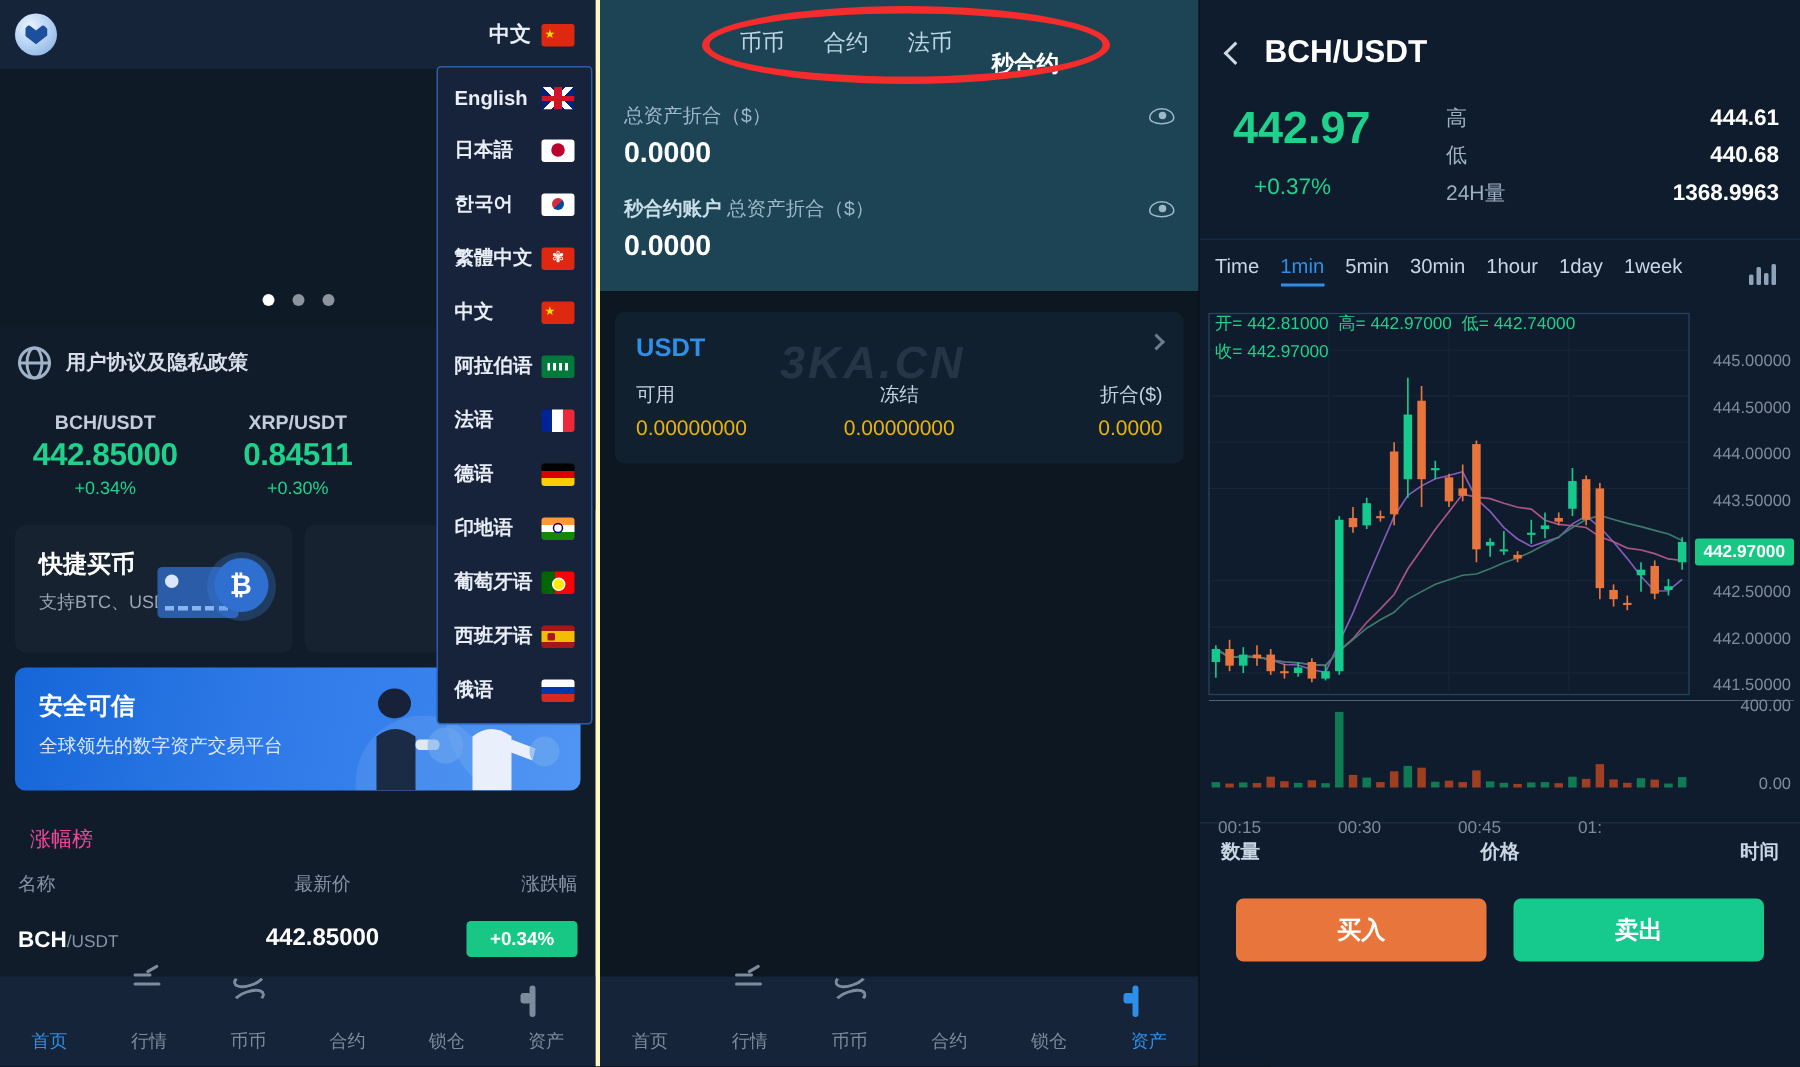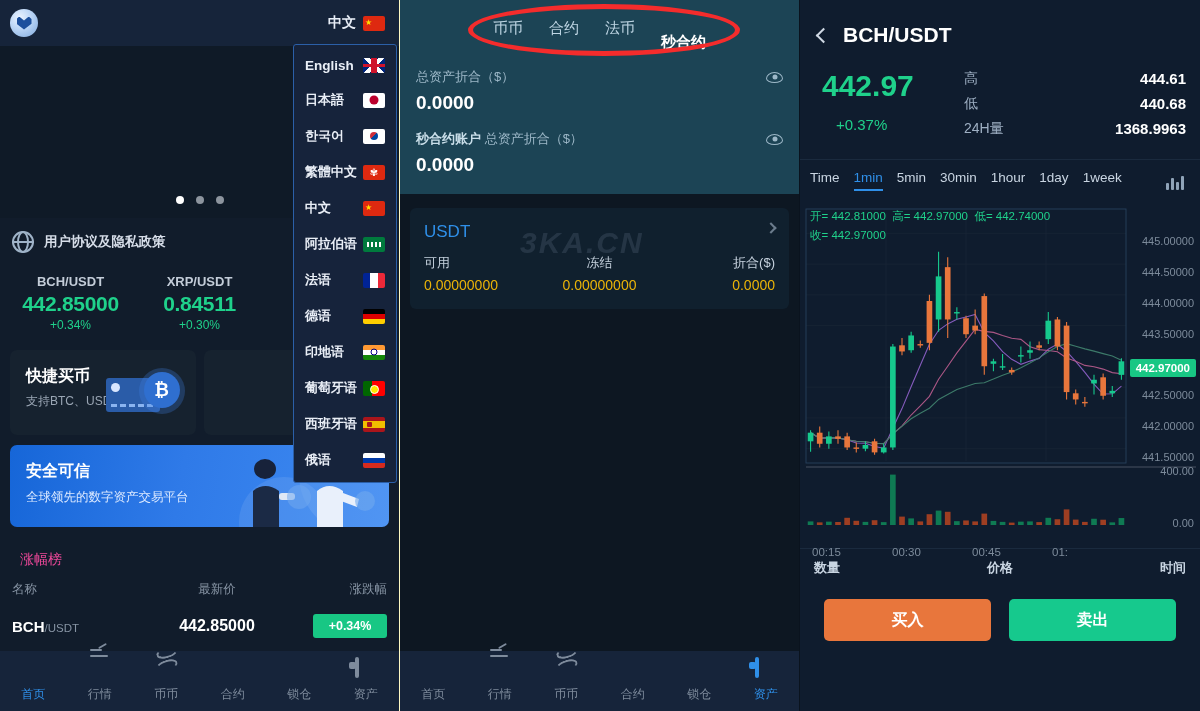--- a/index.html
+++ b/index.html
@@ -10,21 +10,21 @@
     overflow: hidden;
   }
   .screen { position: relative; width: 1200px; height: 711px; display: flex; }
 
   
   .panel-left {
     position: relative;
     width: 400px; height: 711px;
     background: #111c2b;
     overflow: hidden;
-    border-right: 1px solid #fef9c3;
+    border-right: 3px solid #fef9c3;
   }
   .lp-header {
     height: 46px; background: #16243a;
     display: flex; align-items: center; justify-content: space-between;
     padding: 0 14px 0 10px;
   }
   .logo-circle {
     width: 28px; height: 28px; border-radius: 50%;
     background: radial-gradient(circle at 35% 30%, #eaf3ff 0%, #b9d4f5 45%, #7fa9dd 100%);
     position: relative; display:flex; align-items:center; justify-content:center;
@@ -177,21 +177,21 @@
   .asset-block { padding:12px 16px 18px 16px; }
   .asset-row { display:flex; align-items:center; justify-content:space-between; }
   .asset-label { color:#9db8c8; font-size:13px; }
   .asset-label b { color:#c9dee9; font-weight:600; }
   .eye { width:17px; height:11px; border:1.6px solid #9db8c8; border-radius:50% 50% 50% 50% / 60% 60% 40% 40%; position:relative; }
   .eye::before { content:""; position:absolute; left:50%; top:50%; transform:translate(-50%,-50%); width:5px;height:5px;border-radius:50%;background:#9db8c8; }
   .asset-val { color:#ffffff; font-size:19px; font-weight:700; margin-top:6px; }
   .asset-gap { height:16px; }
 
   .coin-card { margin:14px 10px; background:#10202e; border-radius:6px; padding:14px 14px 16px 14px; position:relative; }
-  .coin-sym { color:#2f8fe8; font-size:17px; font-weight:400; }
+  .coin-sym { color:#2f8fe8; font-size:17px; font-weight:700; }
   .chev-r { position:absolute; right:14px; top:16px; width:8px;height:8px;border-right:2px solid #6c7c8d;border-top:2px solid #6c7c8d;transform:rotate(45deg); }
   .coin-cols { display:flex; margin-top:12px; }
   .coin-col { flex:1; }
   .coin-col.mid { text-align:center; }
   .coin-col.right { text-align:right; }
   .coin-col .h { color:#c6d2de; font-size:13px; }
   .coin-col .v { color:#eab308; font-size:14px; margin-top:5px; }
   .watermark {
     position:absolute; left:110px; top:18px; color:rgba(150,170,195,0.16);
     font-size:30px; font-weight:800; font-style:italic; letter-spacing:2px; pointer-events:none;

